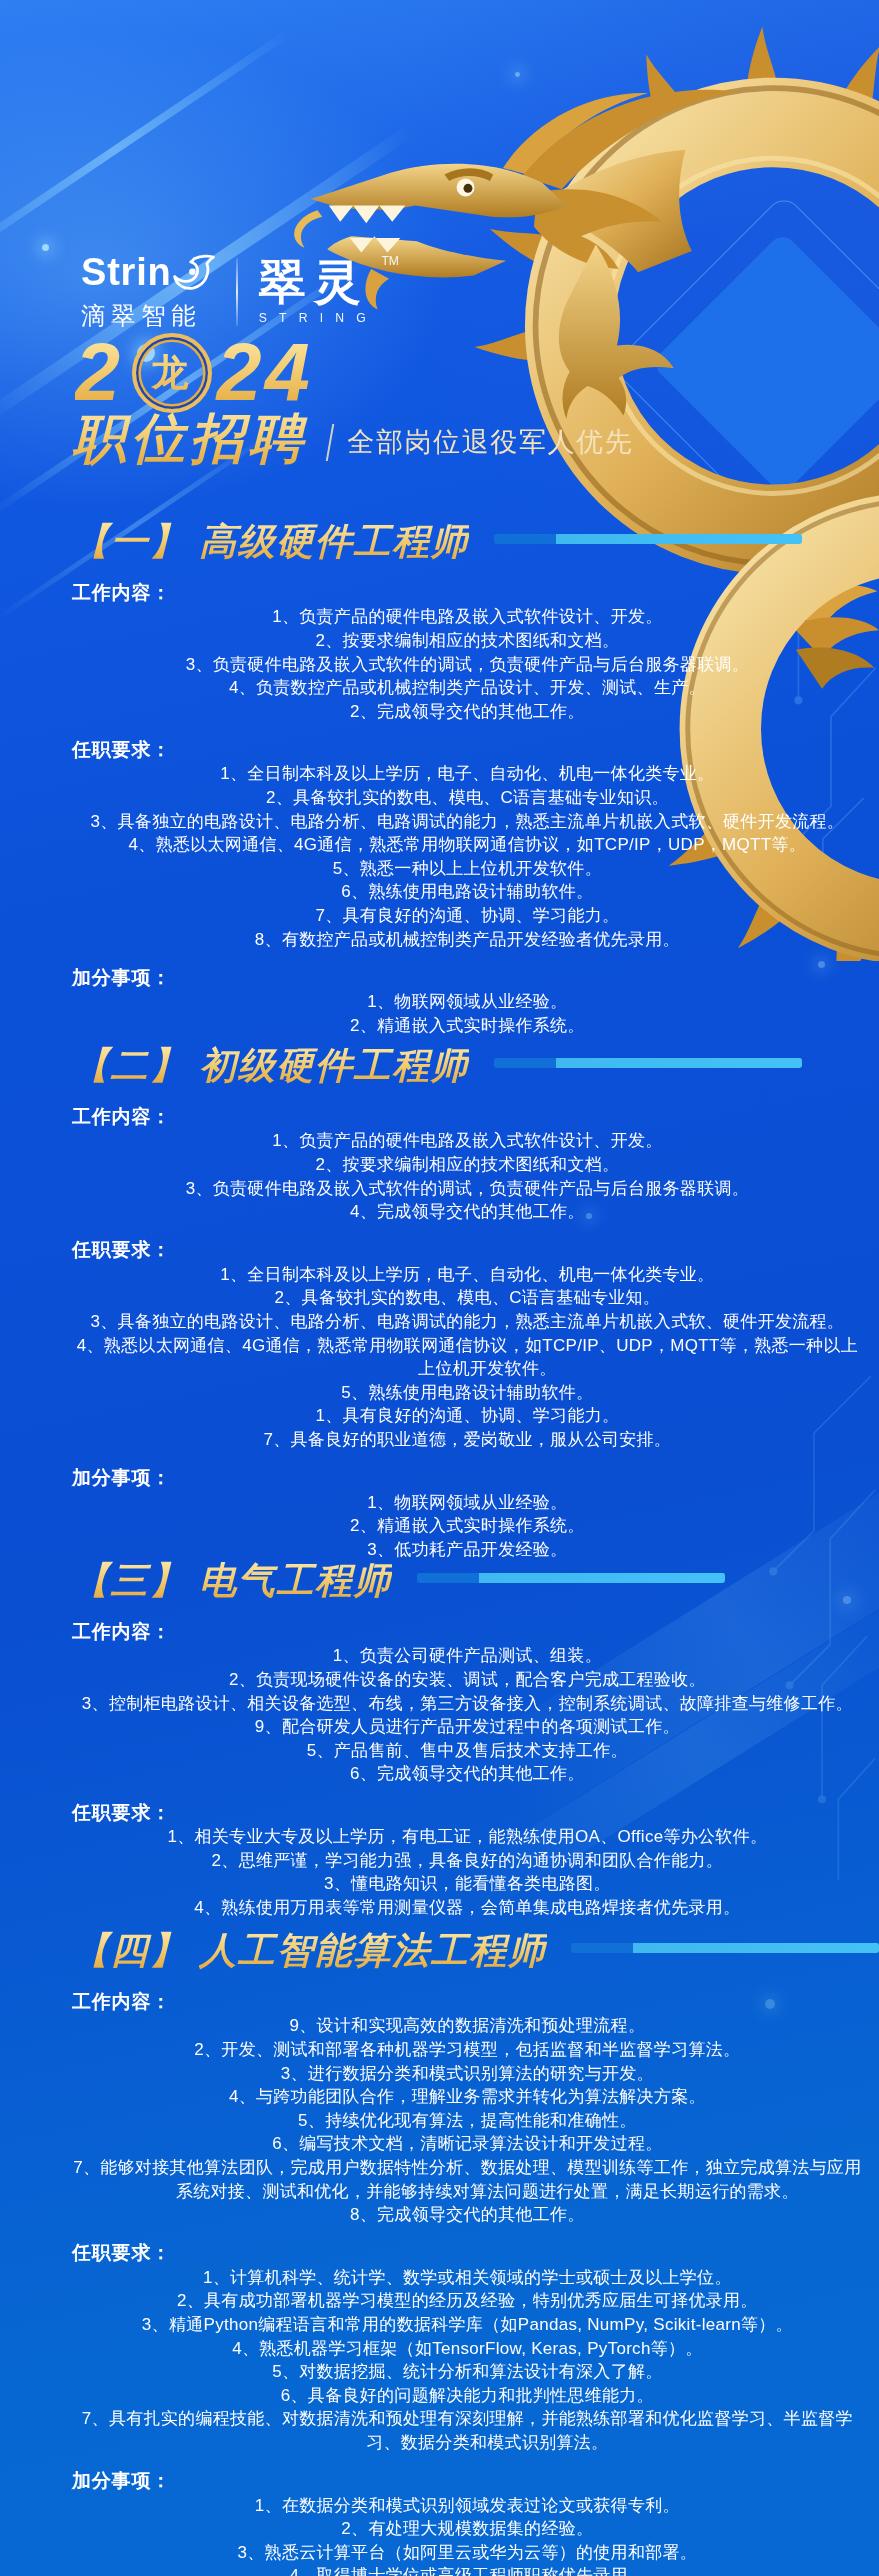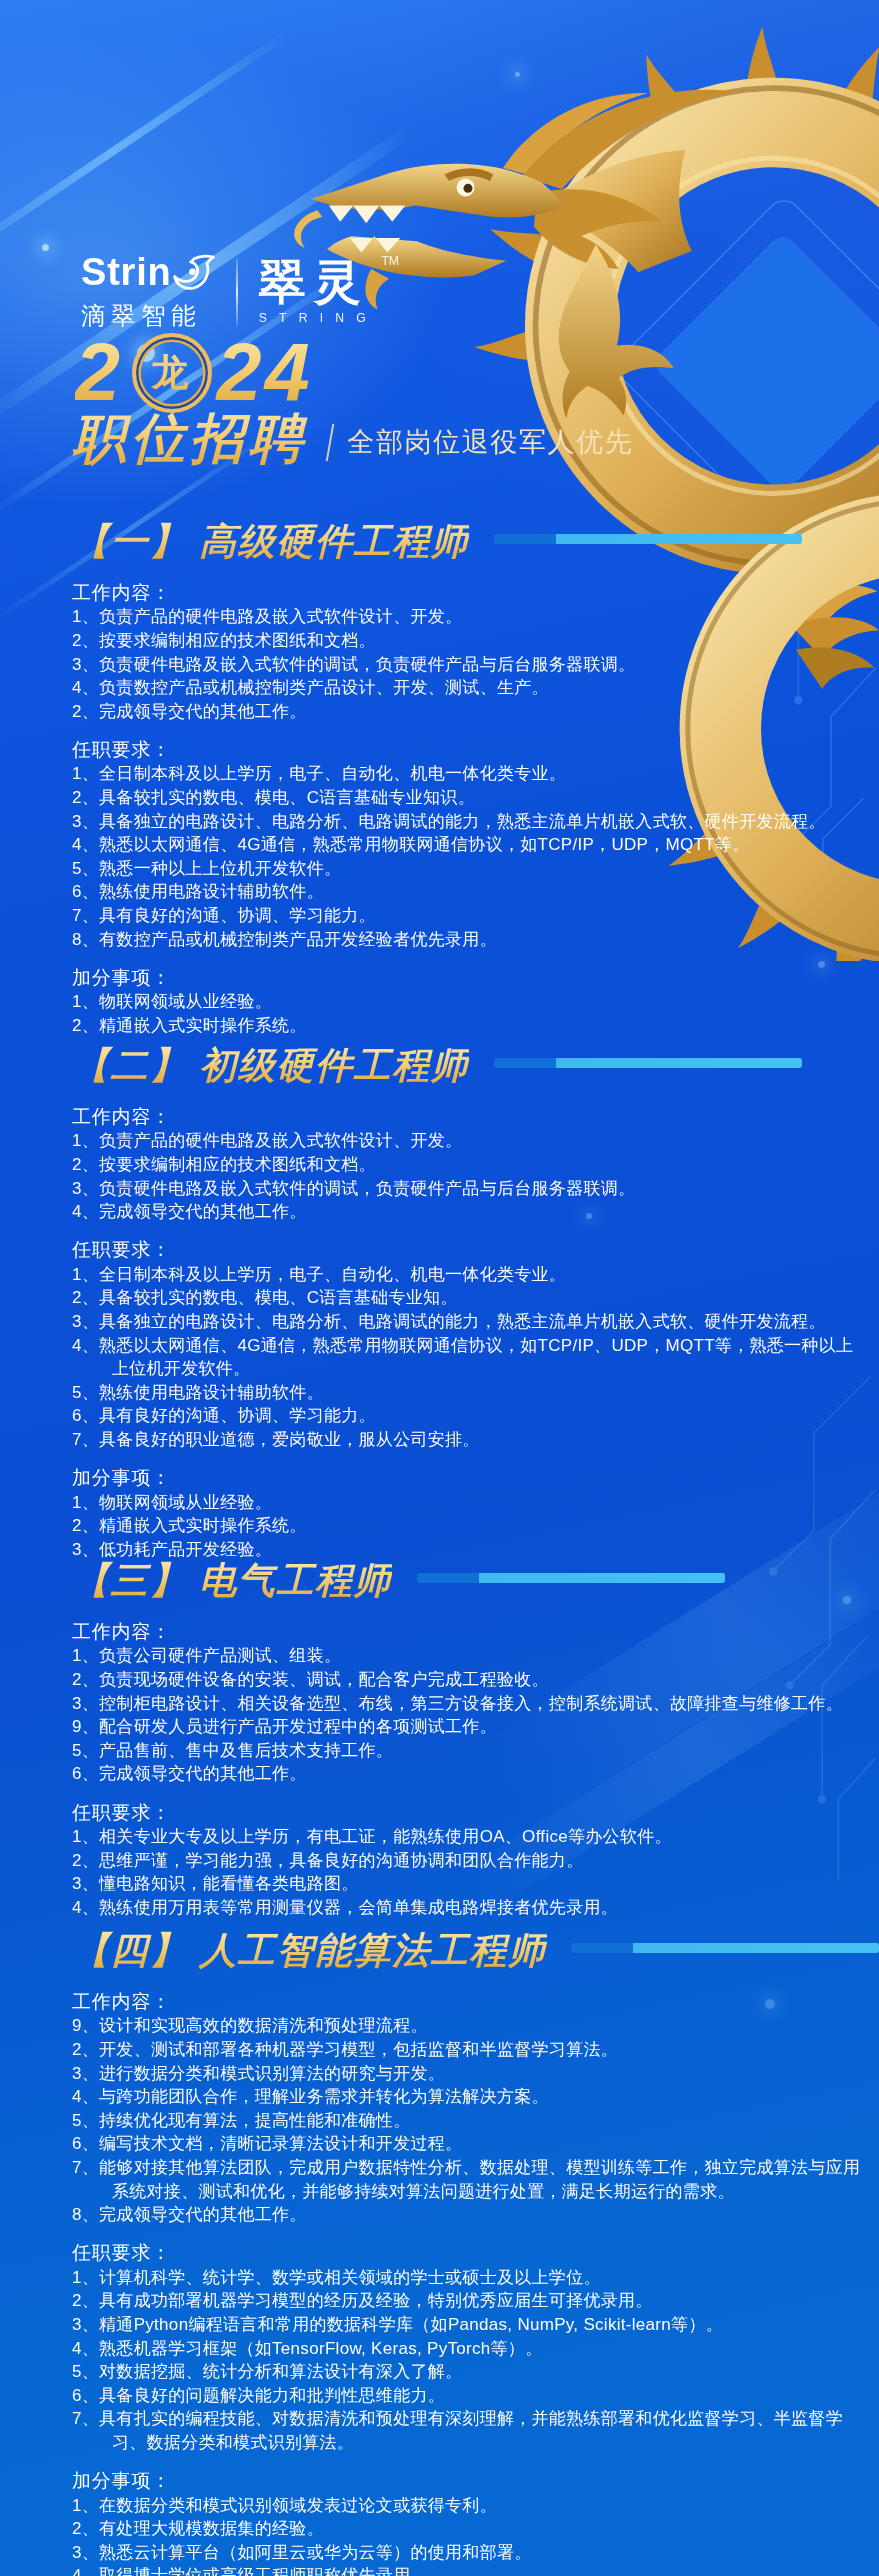--- a/index.html
+++ b/index.html
@@ -60,22 +60,22 @@
   .section:nth-of-type(1){top:488px;}
   .section:nth-of-type(2){top:1012px;}
   .section:nth-of-type(3){top:1527px;}
   .section:nth-of-type(4){top:1897px;}
   .sec-header{font-size:37px;font-weight:800;font-style:italic;line-height:46px;letter-spacing:1.6px;
     margin-bottom:16.3px;white-space:nowrap;}
   .sec-bar{display:inline-block;width:308px;height:10.6px;margin-left:24.4px;vertical-align:middle;
     position:relative;top:-4.9px;border-radius:2.4px;
     background:linear-gradient(90deg,var(--bar-blue,#1070D8) 0%,var(--bar-blue,#1070D8) 20%,#3FB9F0 20%,var(--bar-cyan,#45C2F5) 100%);}
   .block + .block{margin-top:14.7px;}
-  .block-label{font-size:19px;font-weight:400;line-height:24.4px;letter-spacing:0.8px;}
-  .items{list-style:none;margin:0;padding:0;}
+  .block-label{font-size:19px;font-weight:700;line-height:24.4px;letter-spacing:0.8px;}
+  .items{list-style:none;margin:0;padding:0;text-align:center;}
   .item{font-size:17px;line-height:23.6px;font-weight:500;letter-spacing:0.3px;
     padding-left:2.35em;text-indent:-2.35em;}
 </style>
 </head>
 <body>
 
 <div class="page">
 
   <div class="streak" style="left:-98px;top:147px;width:423px;height:8.1px;"></div>
   <div class="streak" style="left:-65px;top:269px;width:521px;height:13px;"></div>
@@ -283,21 +283,21 @@
   </div>
 
   <div class="block">
     <div class="block-label">任职要求：</div>
     <ul class="items">
               <li class="item">1、全日制本科及以上学历，电子、自动化、机电一体化类专业。</li>
               <li class="item">2、具备较扎实的数电、模电、C语言基础专业知。</li>
               <li class="item">3、具备独立的电路设计、电路分析、电路调试的能力，熟悉主流单片机嵌入式软、硬件开发流程。</li>
               <li class="item">4、熟悉以太网通信、4G通信，熟悉常用物联网通信协议，如TCP/IP、UDP，MQTT等，熟悉一种以上上位机开发软件。</li>
               <li class="item">5、熟练使用电路设计辅助软件。</li>
-              <li class="item">6、具有良好的沟通、协调、学习能力。</li>
+              <li class="item">1、具有良好的沟通、协调、学习能力。</li>
               <li class="item">7、具备良好的职业道德，爱岗敬业，服从公司安排。</li>
             </ul>
   </div>
 
   <div class="block">
     <div class="block-label">加分事项：</div>
     <ul class="items">
               <li class="item">1、物联网领域从业经验。</li>
               <li class="item">2、精通嵌入式实时操作系统。</li>
               <li class="item">3、低功耗产品开发经验。</li>

